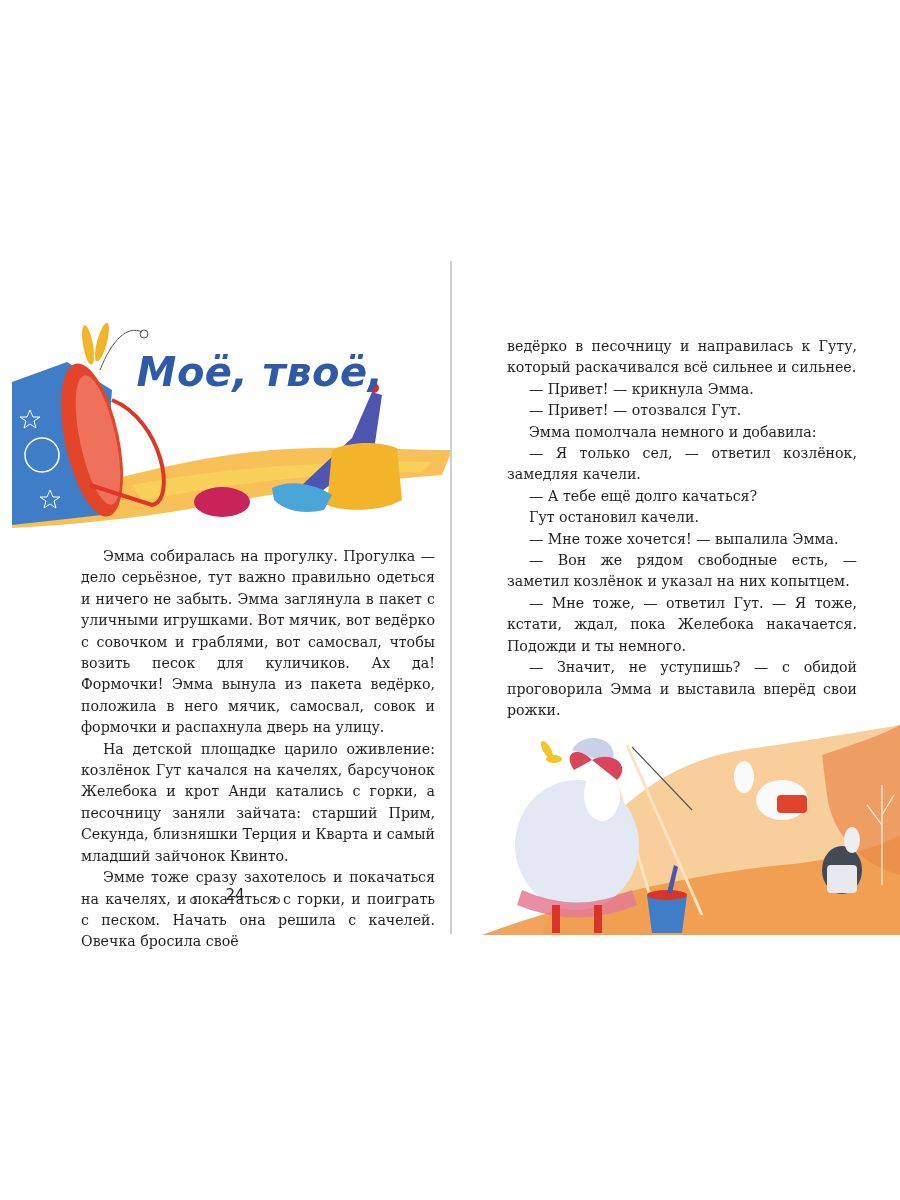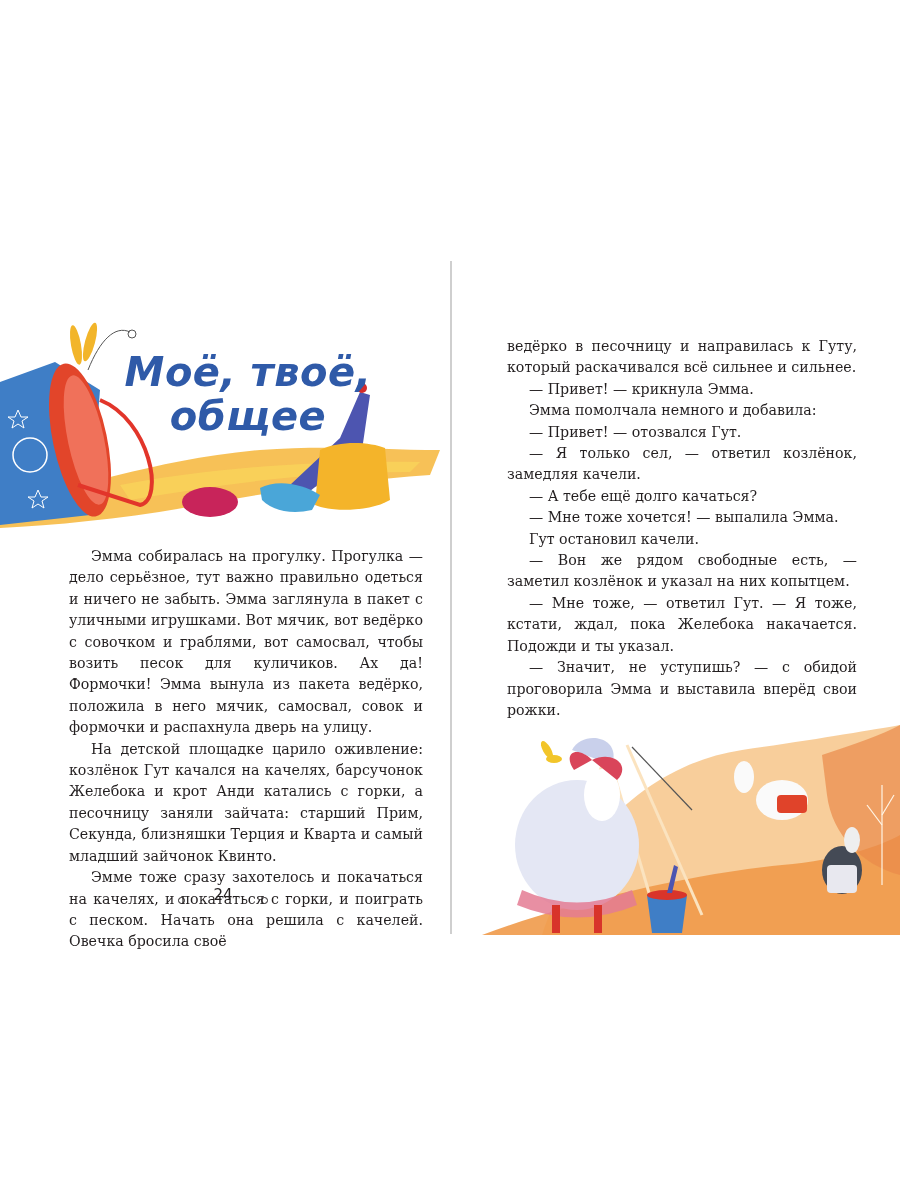--- a/index.html
+++ b/index.html
@@ -1,19 +1,19 @@
 <!DOCTYPE html>
 <html><head>
   <meta charset="utf-8">
   <style>
     html, body { margin: 0; padding: 0; background: #ffffff; }
     body { width: 900px; height: 1200px; position: relative; overflow: hidden;
            font-family: "DejaVu Serif", "Liberation Serif", serif; color: #231f20; }
     .page { position: absolute; top: 0; height: 1200px; }
-    .page-left { left: 0; width: 451px; }
+    .page-left { left: 12px; width: 451px; }
     .page-right { left: 452px; width: 448px; }
     .gutter { position: absolute; left: 450px; top: 261px; width: 2px; height: 673px; background: #cfcfcf; }
 
     
     .header-art { position: absolute; left: 0; top: 300px; width: 450px; height: 230px; }
     .title { position: absolute; left: 118px; top: 350px; width: 260px;
              font-family: "DejaVu Sans", sans-serif; font-style: italic; font-weight: bold;
              color: #2f5aa8; font-size: 40px; line-height: 44px; text-align: center; letter-spacing: 0.5px; }
     .title span { display: block; }
 
@@ -64,21 +64,20 @@
     </g>
 
     <path d="M320 150 C 340 140, 370 142, 385 148 L 390 200 C 370 212, 330 212, 315 205 Z" fill="#f4b42a"></path>
 
     <ellipse cx="210" cy="202" rx="28" ry="15" fill="#c8245a"></ellipse>
     <path d="M260 188 C 275 180, 300 182, 320 195 L 312 210 C 290 215, 272 210, 262 200 Z" fill="#4aa6d8"></path>
   </svg>
 
   <div class="title">
     <span>Моё, твоё,</span>
-    <span>общее</span>
   </div>
 
   <div class="text left-text">
     <p class="indent">Эмма собиралась на прогулку. Прогулка — дело серьёзное, тут важно правильно одеться и ничего не забыть. Эмма заглянула в пакет с уличными игрушками. Вот мячик, вот ведёрко с совочком и граблями, вот самосвал, чтобы возить песок для куличиков. Ах да! Формочки! Эмма вынула из пакета ведёрко, положила в него мячик, самосвал, совок и формочки и распахнула дверь на улицу.</p>
     <p class="indent">На детской площадке царило оживление: козлёнок Гут качался на качелях, барсучонок Желебока и крот Анди катались с горки, а песочницу заняли зайчата: старший Прим, Секунда, близняшки Терция и Кварта и самый младший зайчонок Квинто.</p>
     <p class="indent">Эмме тоже сразу захотелось и покачаться на качелях, и покататься с горки, и поиграть с песком. Начать она решила с качелей. Овечка бросила своё</p>
   </div>
 
   <div class="folio">
     <span class="dot"></span>
@@ -87,28 +86,28 @@
   </div>
 </div>
 
 <div class="gutter"></div>
 
 <div class="page page-right"></div>
 
 <div class="text right-text">
   <p>ведёрко в песочницу и направилась к Гуту, который раскачивался всё сильнее и сильнее.</p>
   <p class="indent">— Привет! — крикнула Эмма.</p>
+  <p class="indent">— Привет! — отозвался Гут.</p>
   <p class="indent">Эмма помолчала немного и добавила:</p>
-  <p class="indent">— Привет! — отозвался Гут.</p>
   <p class="indent">— Я только сел, — ответил козлёнок, замедляя качели.</p>
   <p class="indent">— А тебе ещё долго качаться?</p>
+  <p class="indent">Гут остановил качели.</p>
   <p class="indent">— Мне тоже хочется! — выпалила Эмма.</p>
-  <p class="indent">Гут остановил качели.</p>
   <p class="indent">— Вон же рядом свободные есть, — заметил козлёнок и указал на них копытцем.</p>
-  <p class="indent">— Мне тоже, — ответил Гут. — Я тоже, кстати, ждал, пока Желебока накачается. Подожди и ты указал.</p>
+  <p class="indent">— Мне тоже, — ответил Гут. — Я тоже, кстати, ждал, пока Желебока накачается. Подожди и ты немного.</p>
   <p class="indent">— Значит, не уступишь? — с обидой проговорила Эмма и выставила вперёд свои рожки.</p>
 </div>
 
 <svg class="bottom-art" viewBox="0 0 418 210">
 
   <path d="M60 210 C 90 120, 160 40, 260 25 C 330 15, 390 5, 418 0 L 418 210 Z" fill="#f7c68a" opacity="0.85"></path>
   <path d="M0 210 C 80 180, 200 150, 300 140 C 360 135, 400 120, 418 110 L 418 210 Z" fill="#f09a4a" opacity="0.9"></path>
   <path d="M340 30 C 370 20, 400 10, 418 0 L 418 150 C 380 140, 350 110, 345 70 Z" fill="#ea8a4a" opacity="0.7"></path>
 
   <g stroke="#fbe3bf" stroke-width="3" fill="none">

